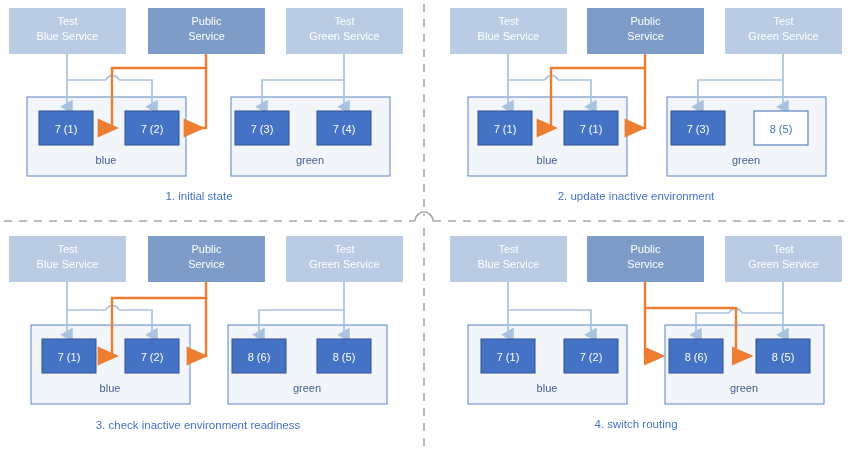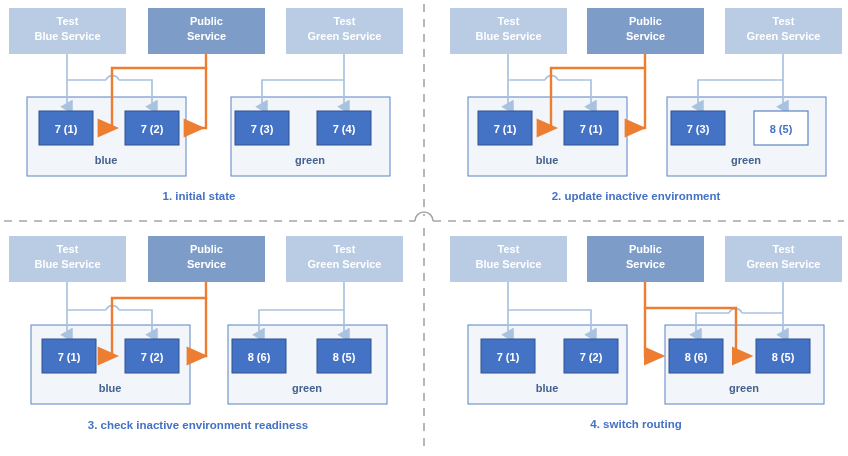--- a/index.html
+++ b/index.html
@@ -1,18 +1,18 @@
 <!DOCTYPE html>
 <html><head>
 <meta charset="utf-8">
 <style>
   html,body{margin:0;padding:0;background:#ffffff;}
   body{width:848px;height:456px;overflow:hidden;
        font-family:"Liberation Sans","DejaVu Sans",sans-serif;}
-  #stage{position:relative;width:848px;height:456px;font-weight:bold;}
+  #stage{position:relative;width:848px;height:456px;}
   svg.diagram{position:absolute;left:0;top:0;width:848px;height:456px;display:block;}
   text{font-family:"Liberation Sans","DejaVu Sans",sans-serif;}
   .svc-label{font-size:11px;fill:#ffffff;}
   .node-label{font-size:11px;fill:#ffffff;}
   .node-label-outline{font-size:11px;fill:#4472c4;}
   .env-label{font-size:11px;fill:#44618f;}
   .caption{font-size:11.5px;fill:#4472c4;}
 </style>
 </head>
 <body>

